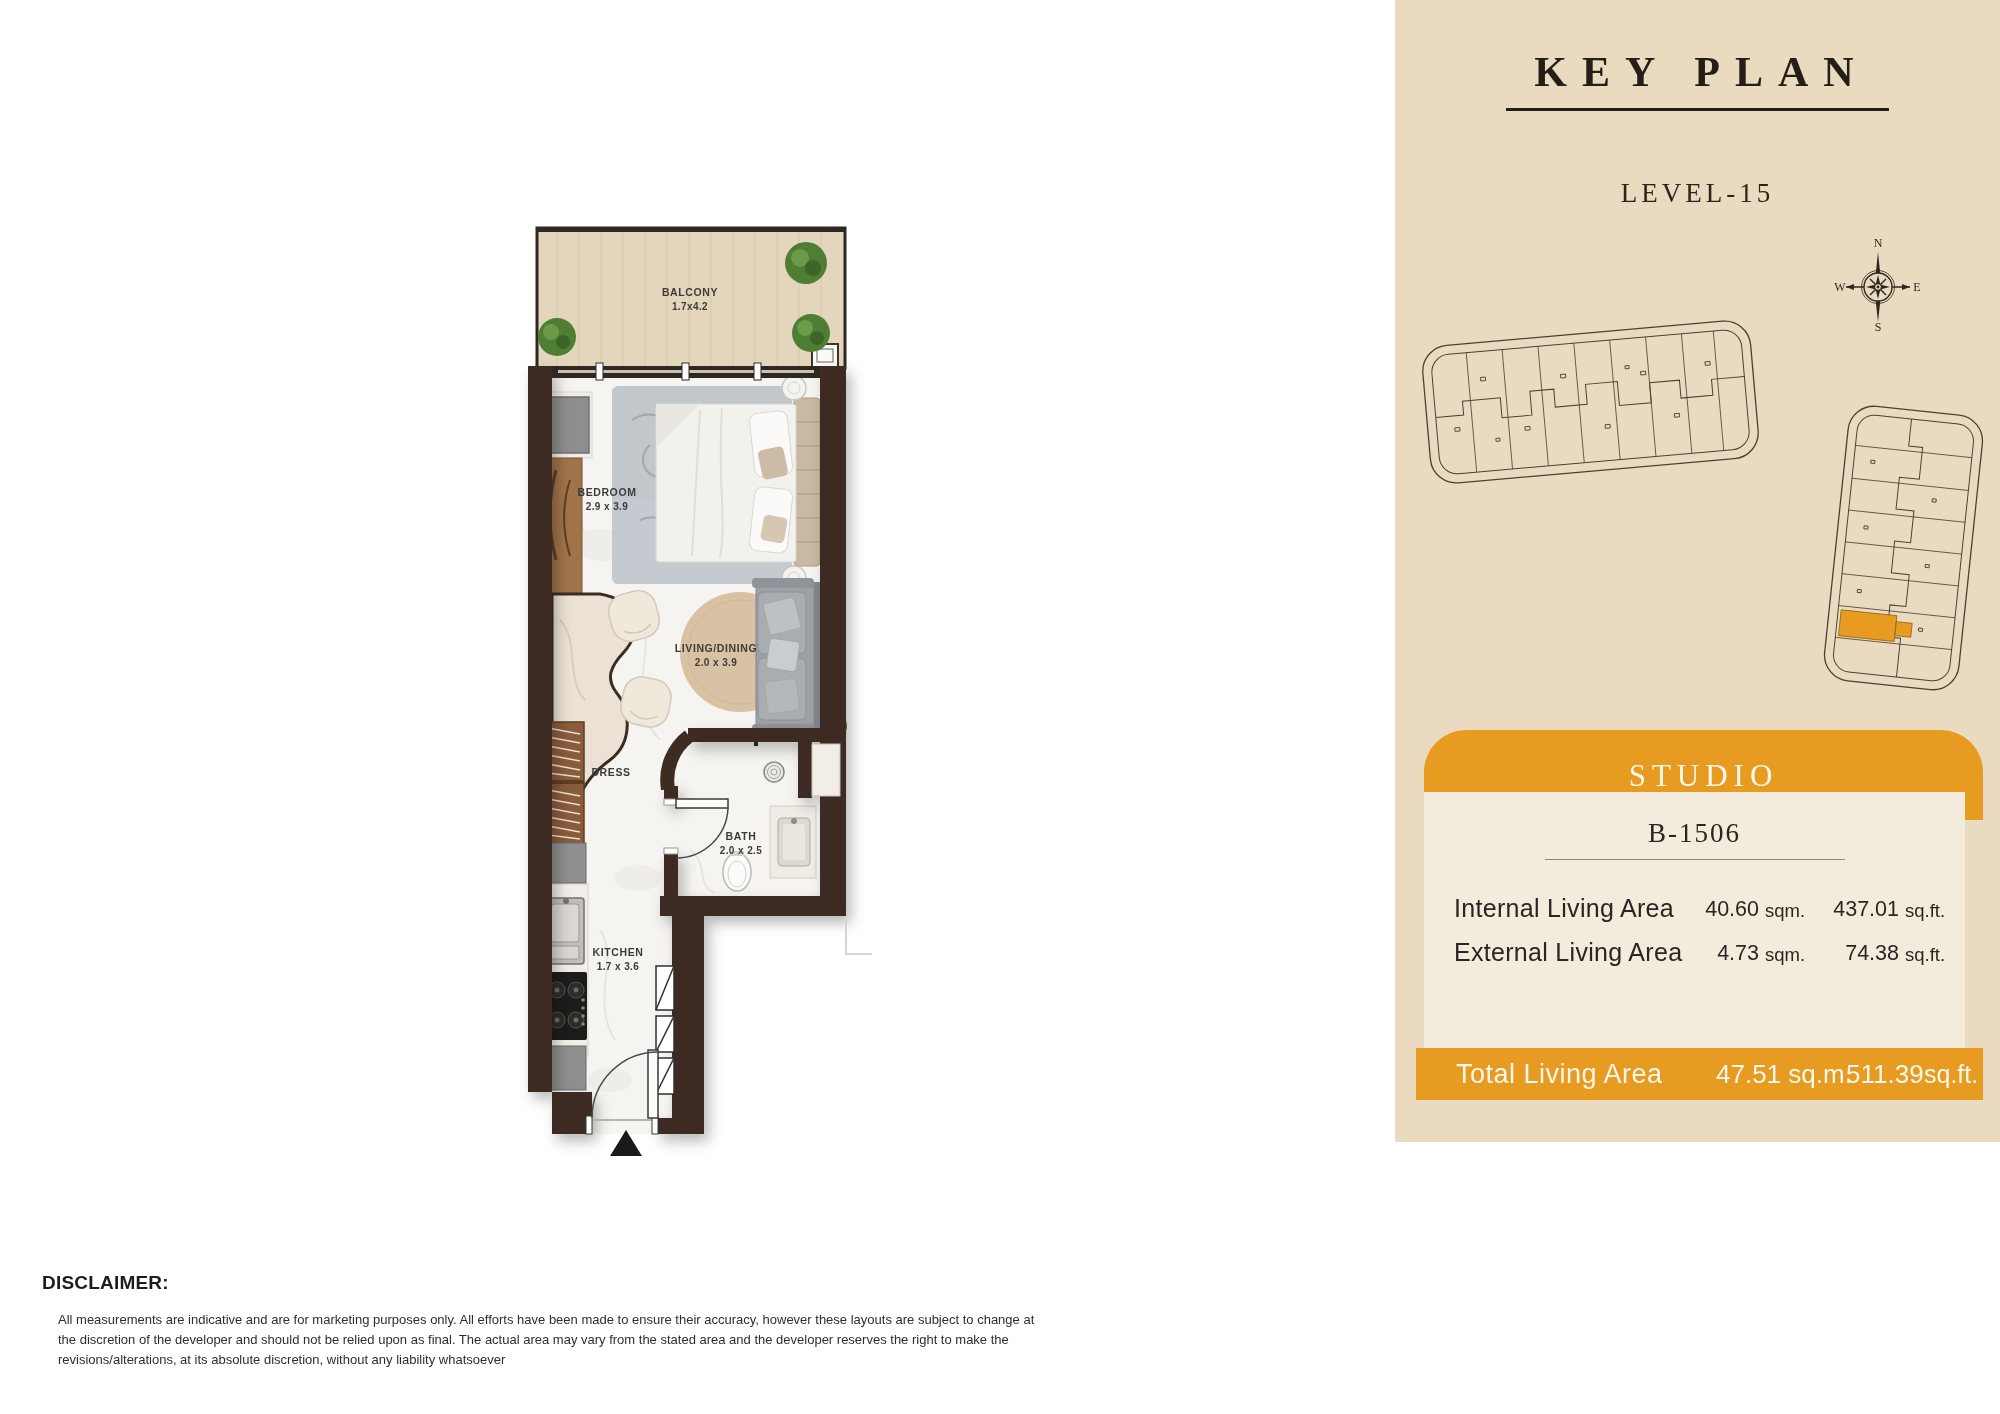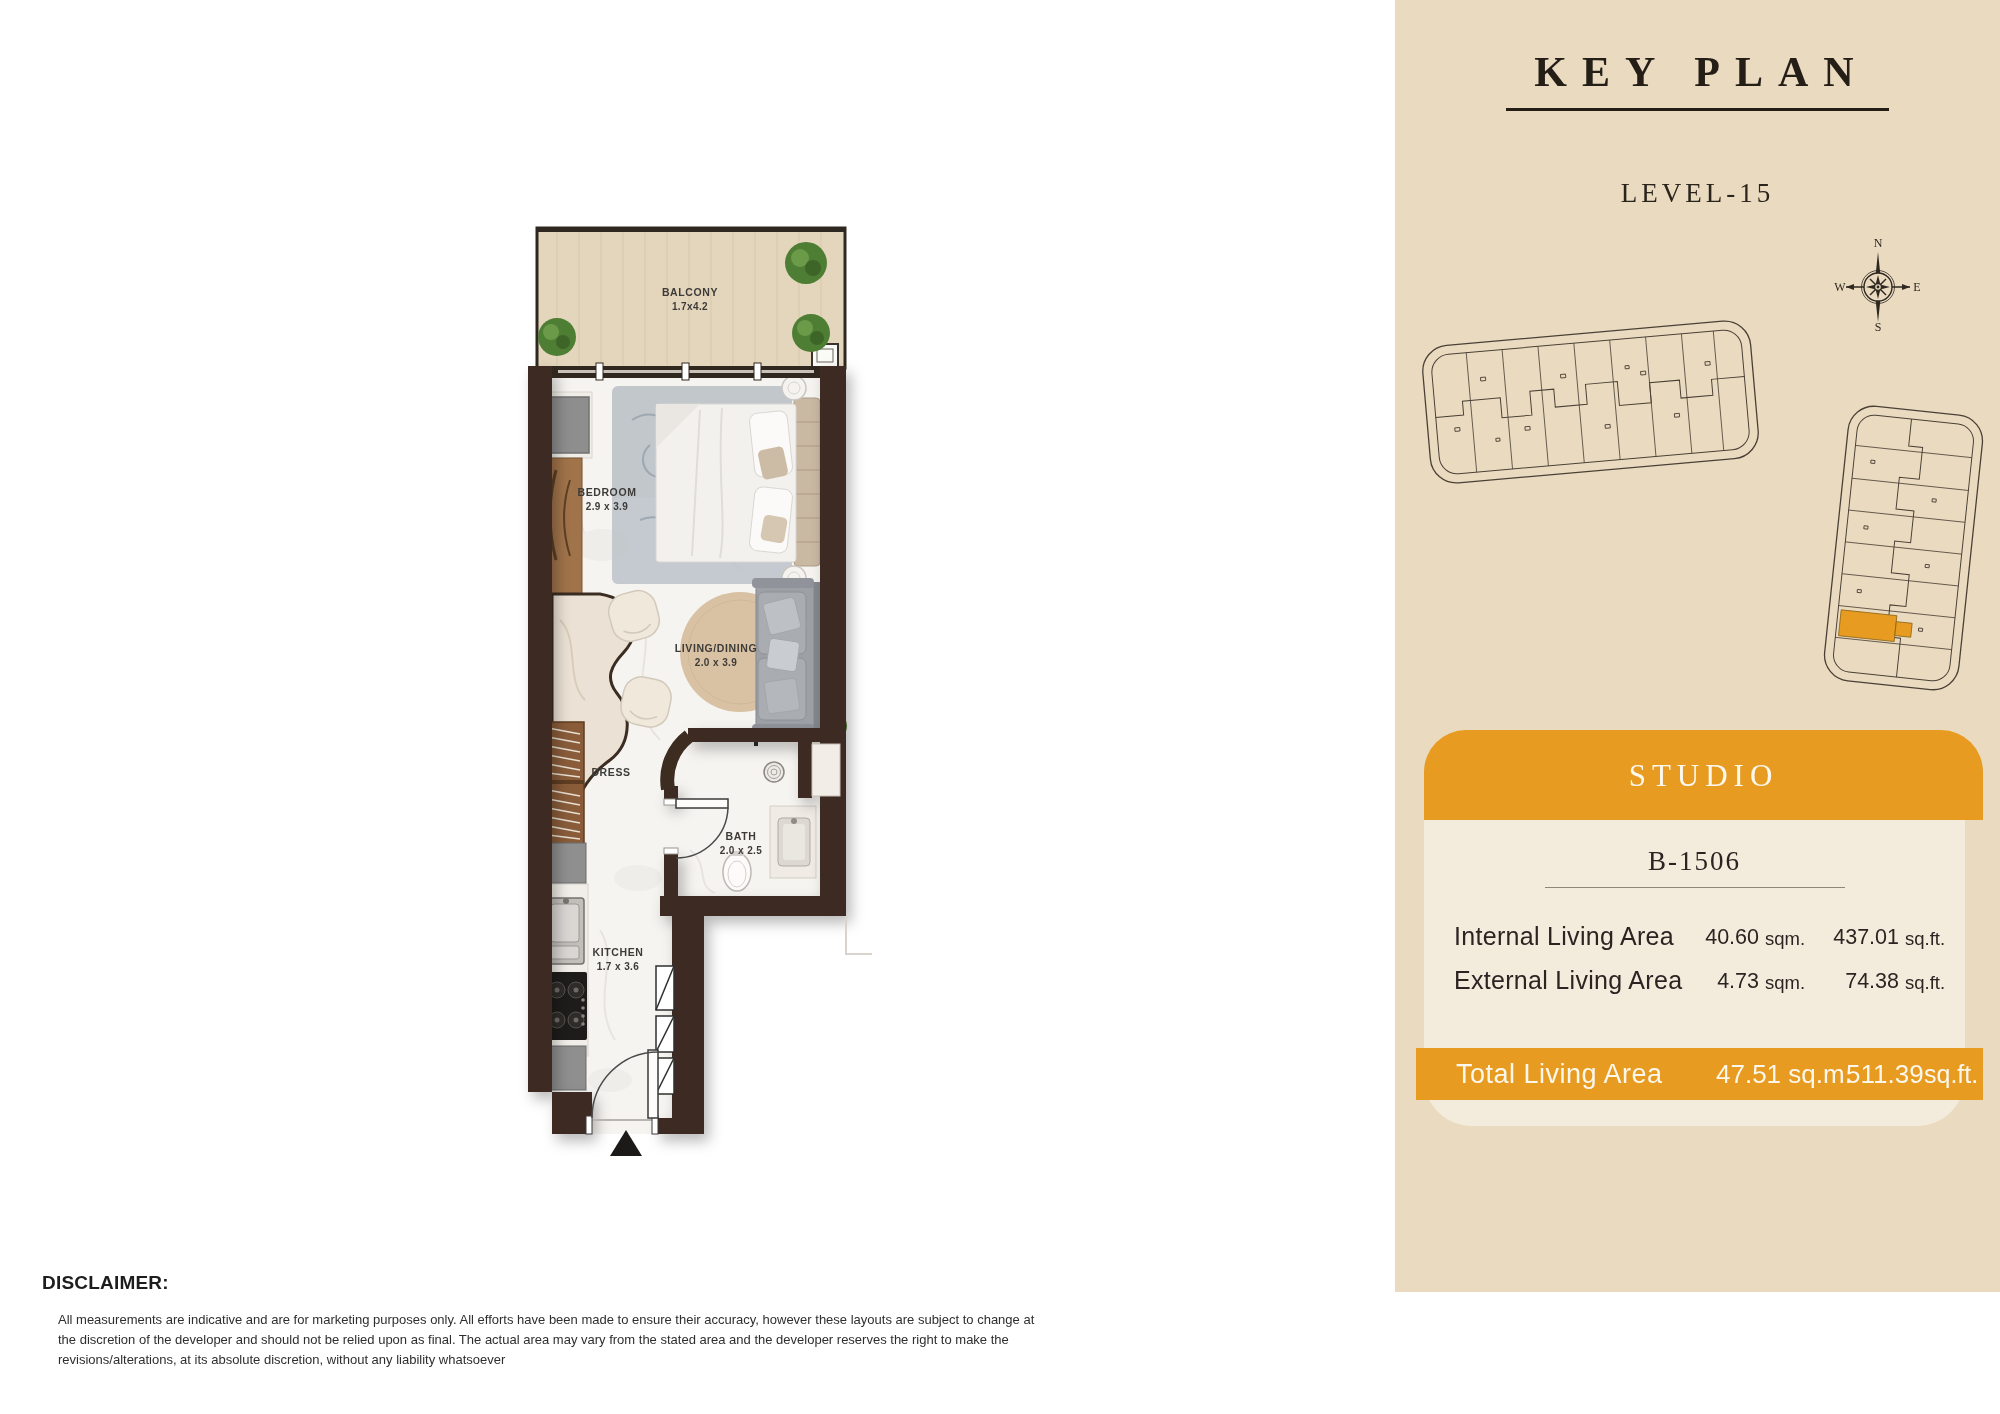--- a/index.html
+++ b/index.html
@@ -1,34 +1,34 @@
 <!DOCTYPE html>
 <html><head>
 <meta charset="utf-8">
 <style>
   html,body{margin:0;padding:0;background:#fff;}
   .page{position:relative;width:2000px;height:1414px;background:#ffffff;overflow:hidden;
         font-family:"Liberation Sans",sans-serif;color:#2b2422;}
 
   
-  .panel{position:absolute;left:1395px;top:0;width:605px;height:1292px;background:#EADBC0;}
+  .panel{position:absolute;left:1395px;top:0;width:605px;height:1142px;background:#EADBC0;}
   .keyplan-head{position:absolute;left:0;top:48px;width:605px;text-align:center;}
   .keyplan-title{display:inline-block;font-family:"Liberation Serif",serif;font-size:42px;font-weight:600;
         letter-spacing:15px;color:#241E17;border-bottom:3px solid #241E17;padding:0 20px 12px 28px;}
   .keyplan-level{position:absolute;left:0;top:178px;width:605px;text-align:center;
         font-family:"Liberation Serif",serif;font-size:27px;font-weight:500;letter-spacing:4px;color:#2A241D;}
   .compass{position:absolute;left:438px;top:236px;width:90px;height:96px;}
   .bldgA{position:absolute;left:28px;top:326px;width:335px;height:152px;transform:rotate(-5deg);}
   .bldgB{position:absolute;left:437px;top:406px;width:143px;height:284px;transform:rotate(6deg);}
 
   
   .card-header{position:absolute;left:1424px;top:730px;width:559px;height:90px;background:#E79B21;
         border-radius:42px 42px 0 0;text-align:center;line-height:92px;
         font-family:"Liberation Serif",serif;font-size:31px;letter-spacing:6px;color:#FDF8EE;}
-  .card-body{position:absolute;left:1424px;top:820px;width:541px;height:306px;background:#F3ECDC;
+  .card-body{position:absolute;left:1424px;top:792px;width:541px;height:306px;background:#F3ECDC;
         border-radius:0 0 48px 48px;}
   .unit-number{padding-top:26px;text-align:center;font-family:"Liberation Serif",serif;
         font-size:27px;letter-spacing:2px;color:#2B2422;}
   .unit-underline{width:300px;height:0;border-bottom:1.5px solid #8F8779;margin:10px auto 0;}
   .area-row{position:absolute;left:0;width:559px;height:42px;padding-left:16px;}
   .row-internal{top:96px;} .row-external{top:140px;}
   .area-label{position:absolute;left:30px;top:6px;font-size:25px;font-weight:500;letter-spacing:.3px;color:#2B2422;}
   .sqm-val{position:absolute;left:200px;top:9px;width:135px;text-align:right;font-size:21.5px;color:#2B2422;}
   .sqm-unit{position:absolute;left:341px;top:12px;font-size:18.5px;color:#2B2422;}
   .sqft-val{position:absolute;left:350px;top:9px;width:125px;text-align:right;font-size:21.5px;color:#2B2422;}

